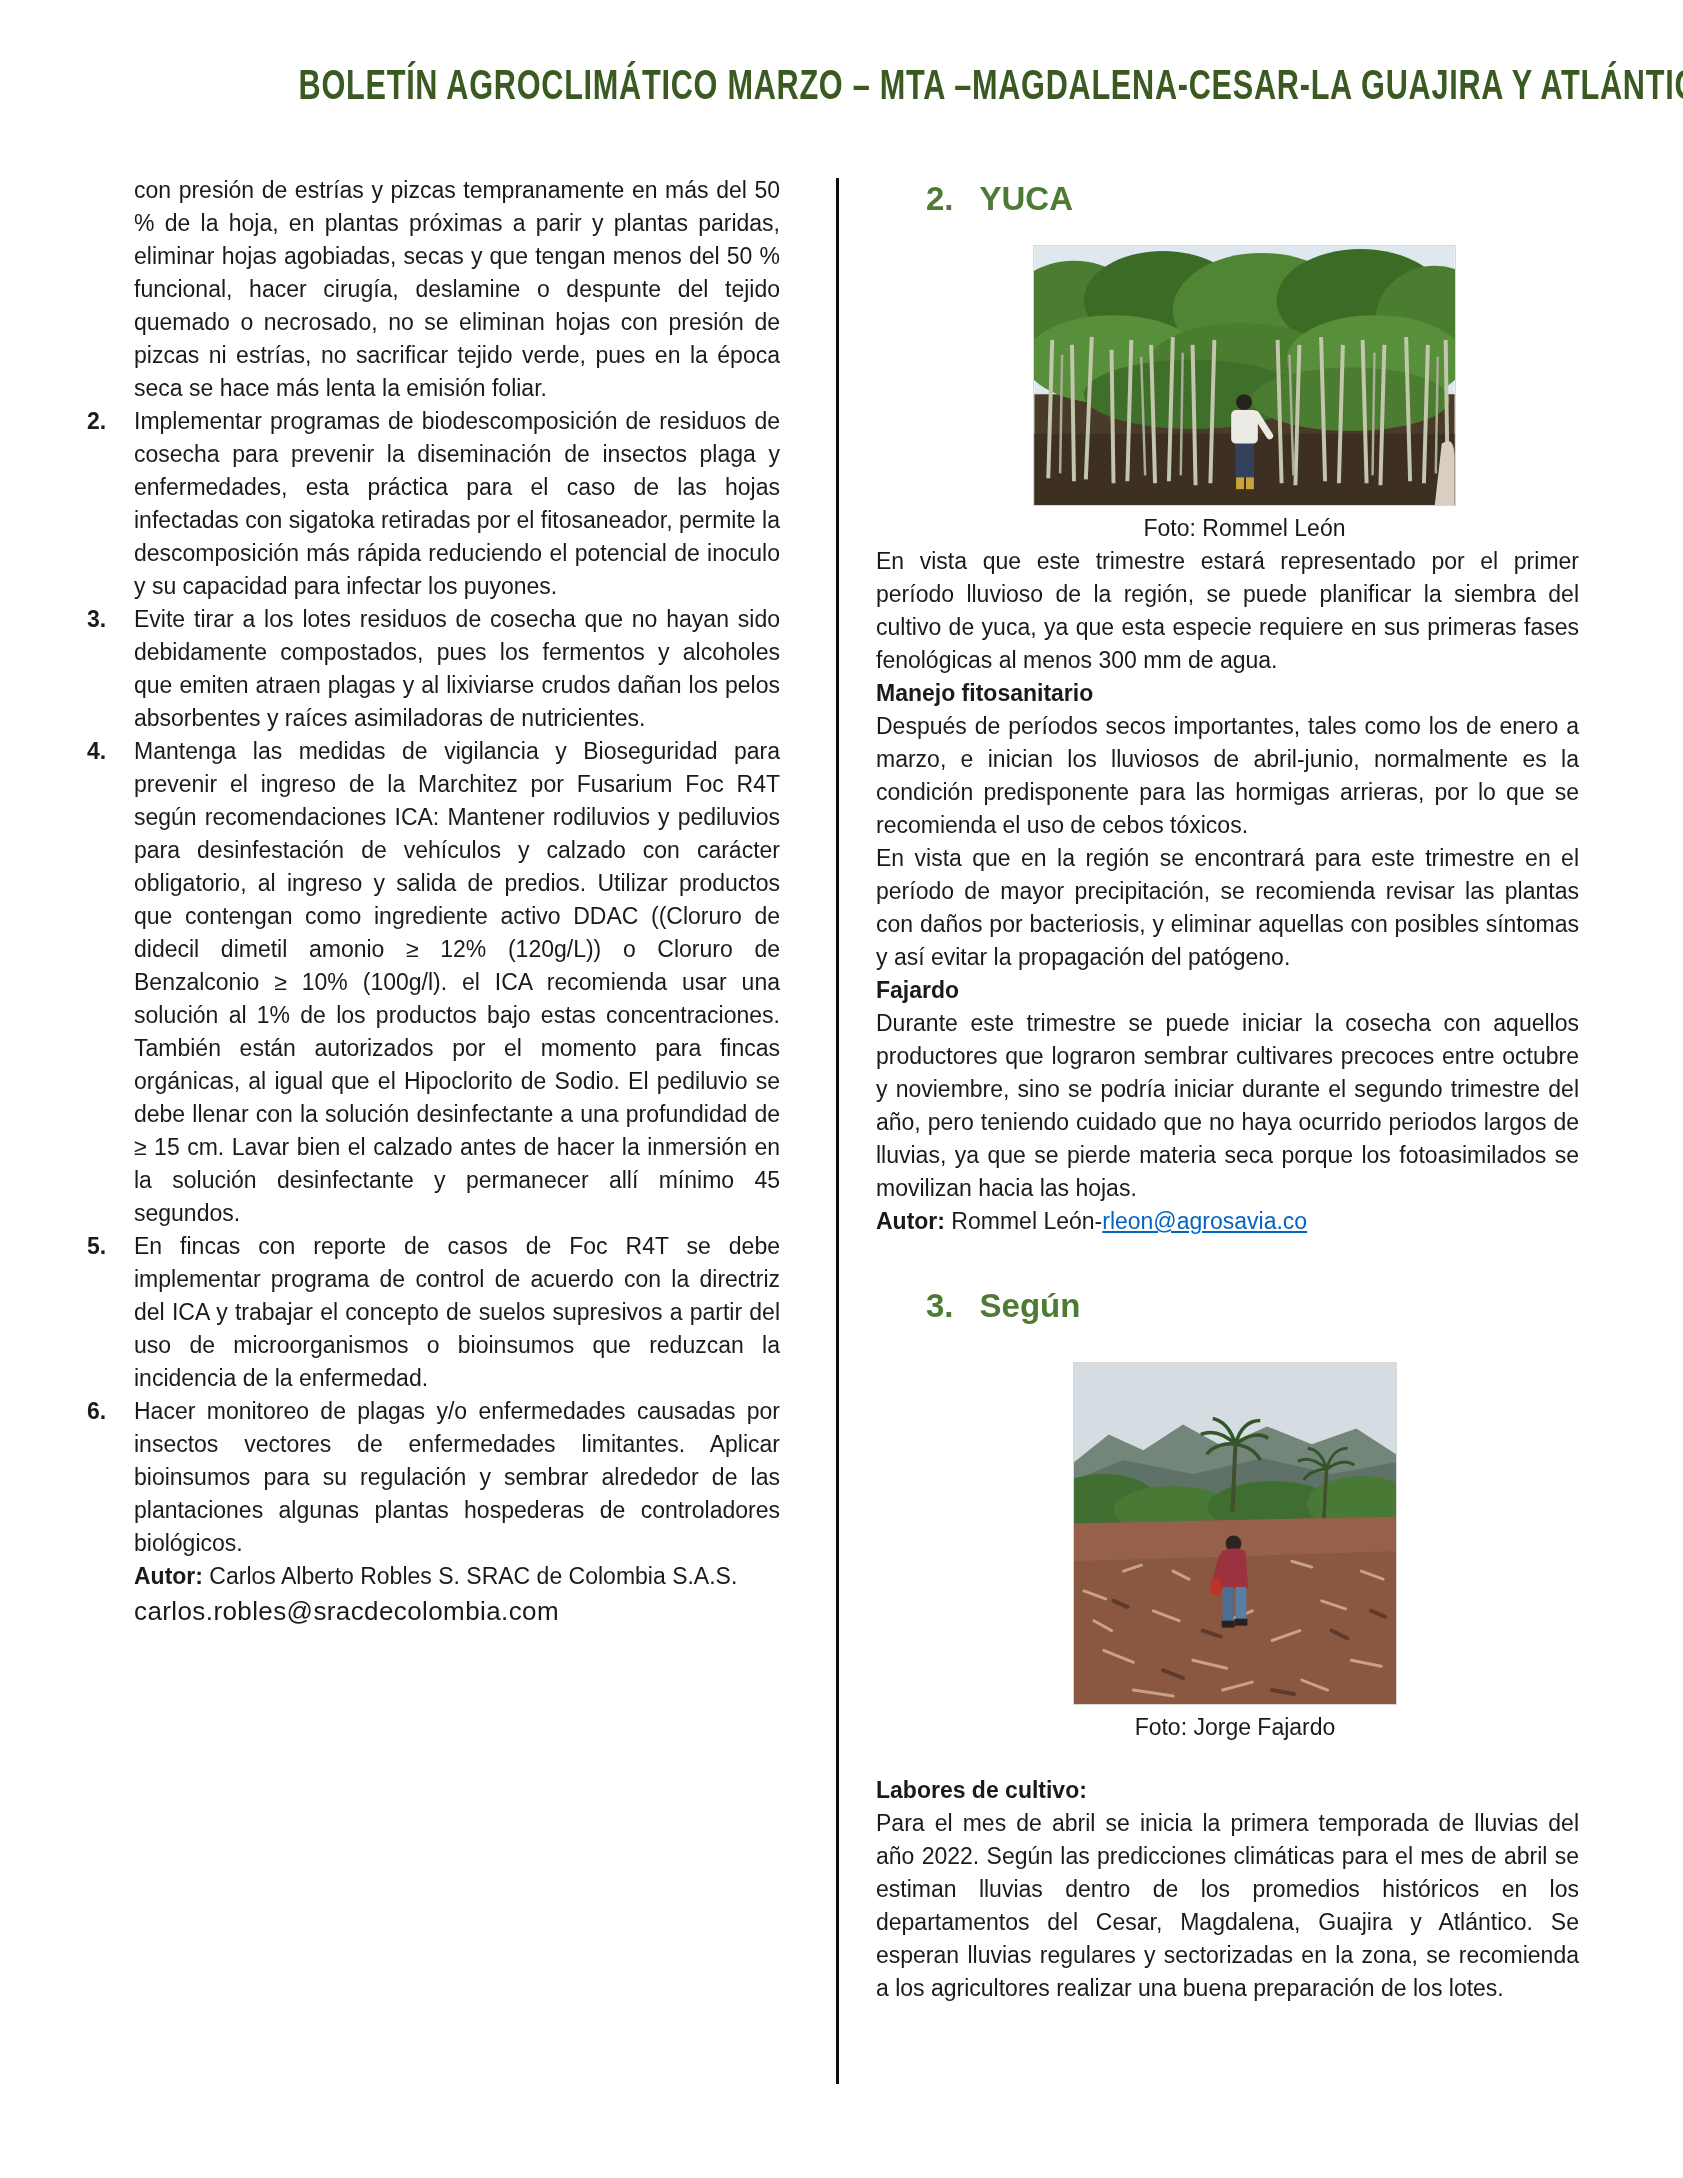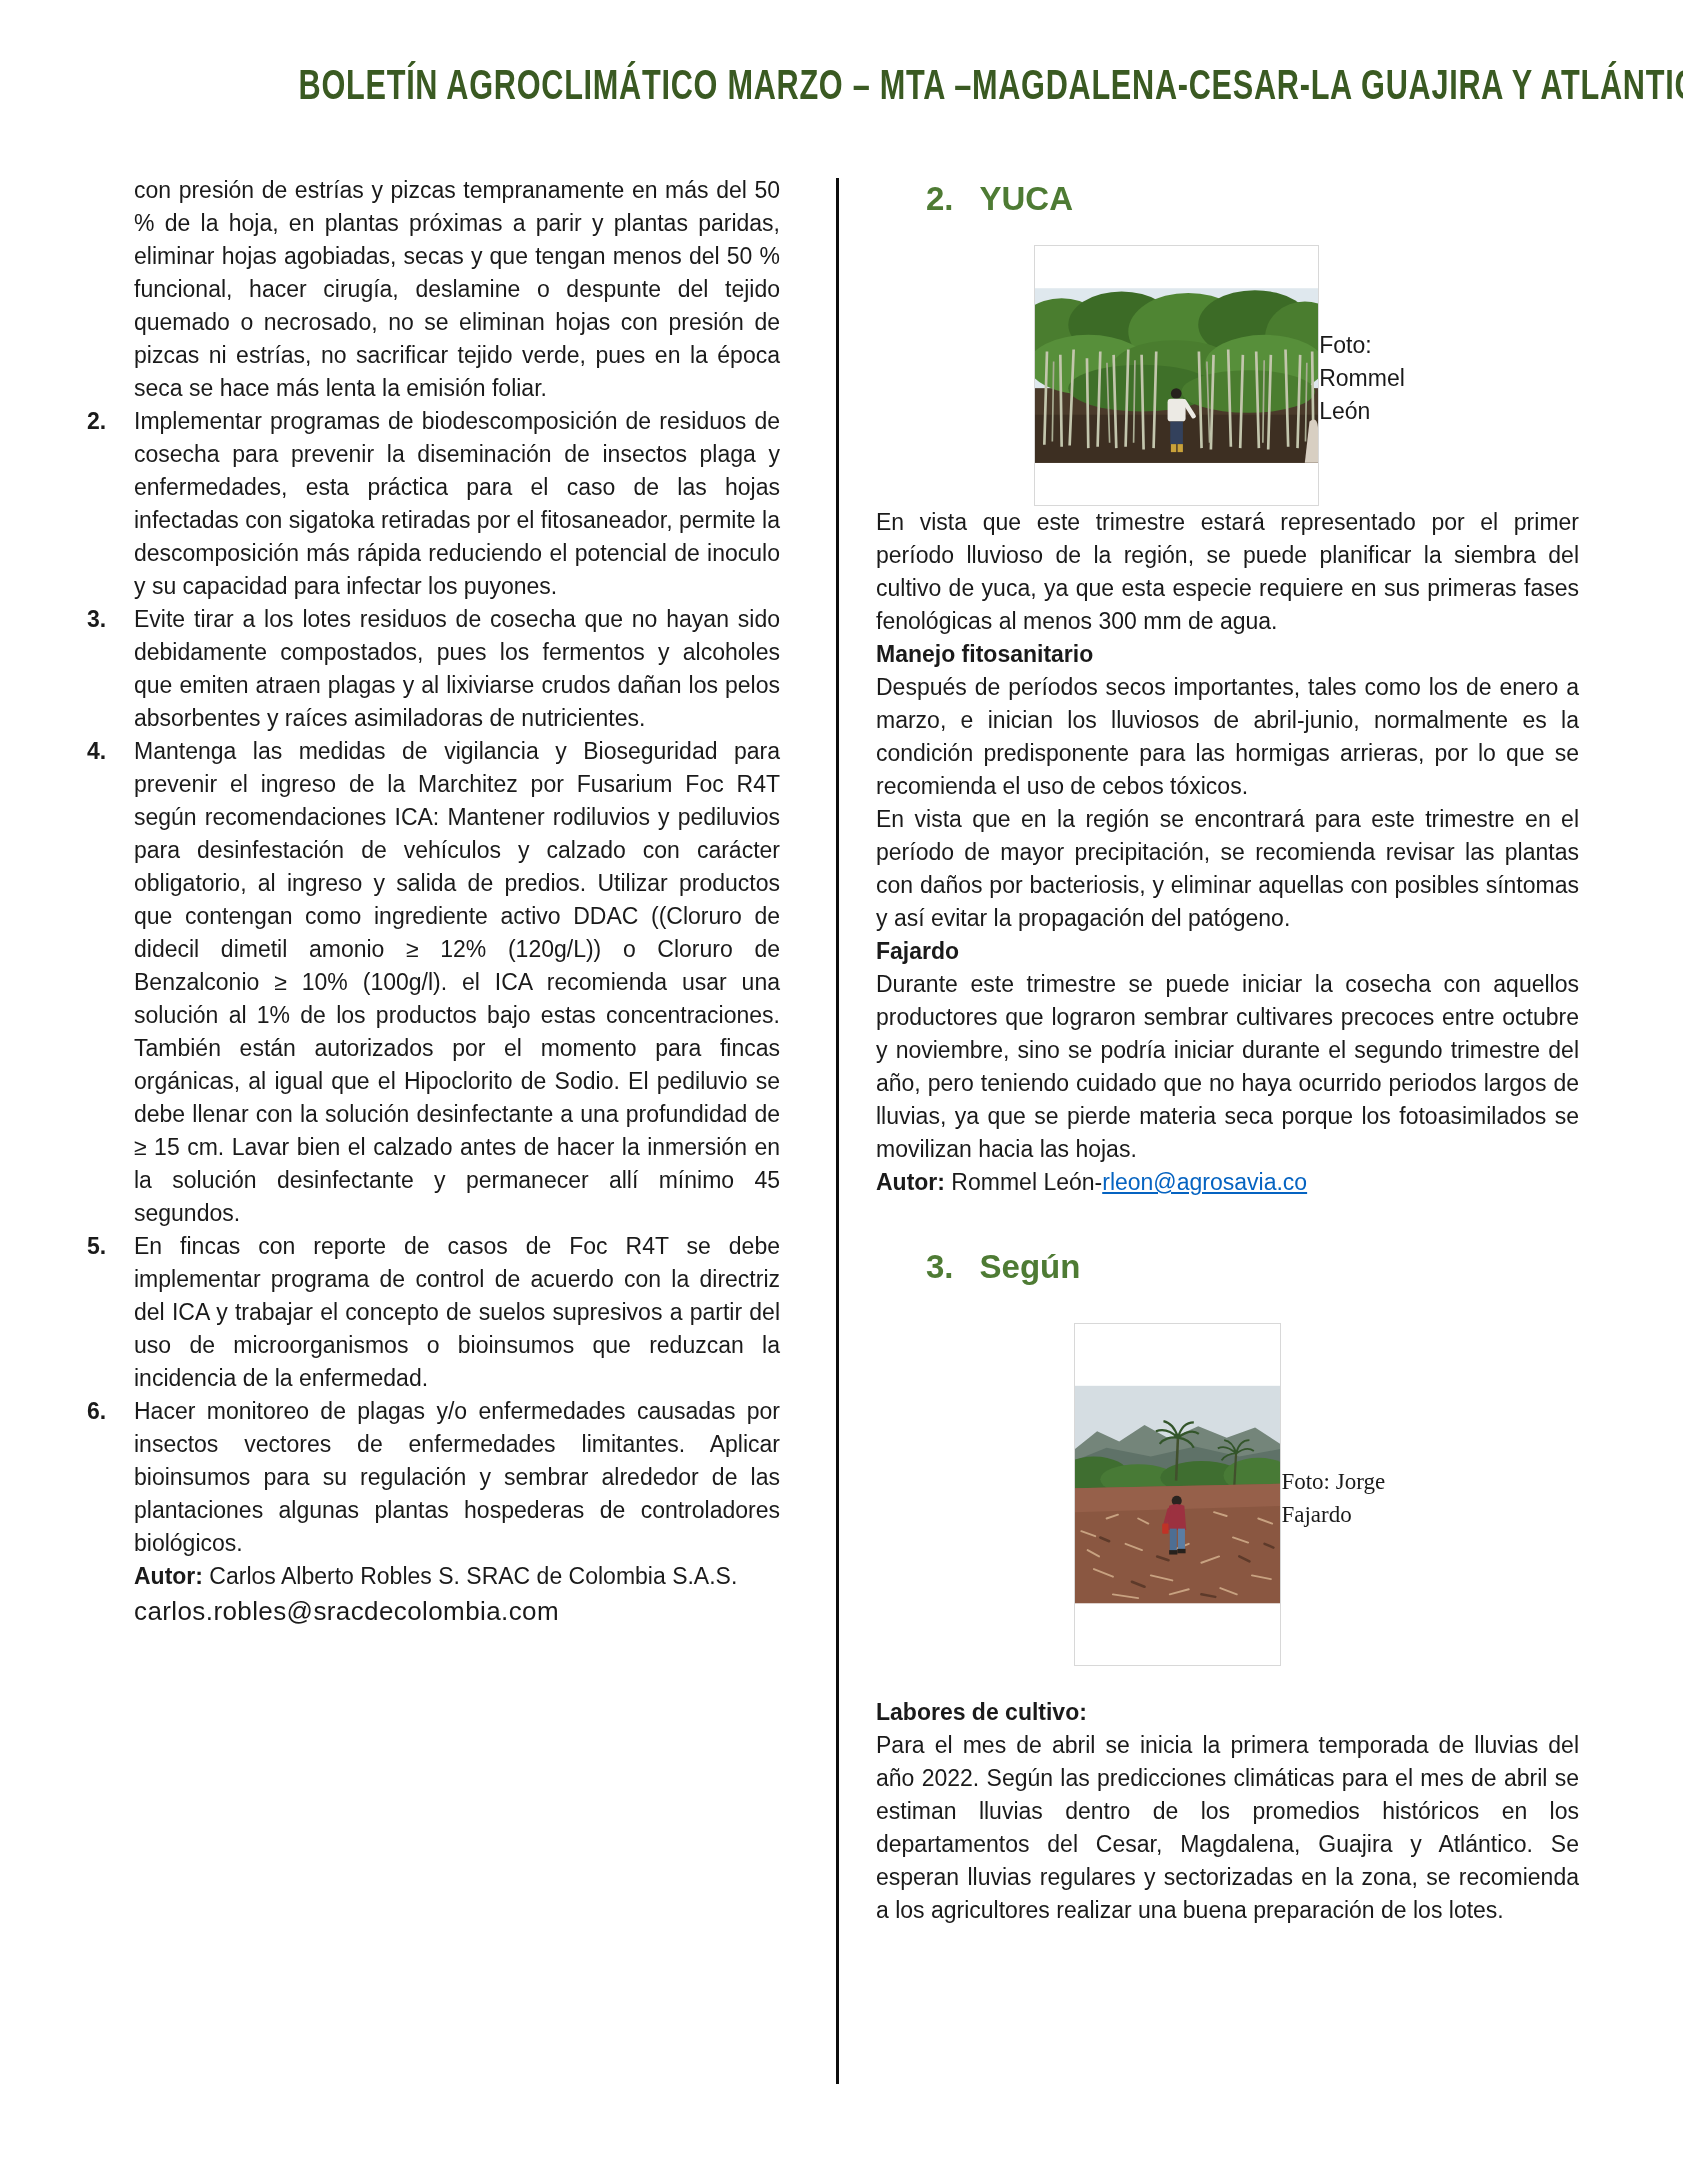--- a/index.html
+++ b/index.html
@@ -24,23 +24,23 @@
   .plain{margin-left:47px;text-align:justify;}
   b{font-weight:bold;}
 
   .author-line{margin-left:47px;text-align:justify;}
   .email-plain{margin-left:47px;font-size:26px;letter-spacing:0.4px;line-height:36px;}
 
   .sec-heading{margin:0 0 0 50px;font-size:33px;font-weight:bold;color:#4e7b34;display:flex;gap:26px;}
   .heading-yuca{margin-top:12px;margin-bottom:30px;}
   .heading-maiz{margin-top:51px;margin-bottom:40px;}
 
-  .photo-wrap{display:flex;flex-direction:row;align-items:center;}
+  .photo-wrap{display:flex;flex-direction:column;align-items:center;}
   .photo-wrap.yuca{width:421px;margin-left:158px;}
-  .photo-wrap.maiz{width:322px;margin-left:198px;margin-bottom:30px;font-family:Liberation Serif, serif;}
+  .photo-wrap.maiz{width:322px;margin-left:198px;margin-bottom:30px;}
   .photo{display:block;border:1px solid #d8d8d8;}
   .caption{margin-top:6px;font-size:23px;color:#1a1a1a;}
 
   .para{text-align:justify;margin:0;}
   .subhead{font-weight:bold;}
   .author-right{margin:0;}
   a.email-link{color:#0563c1;}
 </style>
 </head>
 <body>

